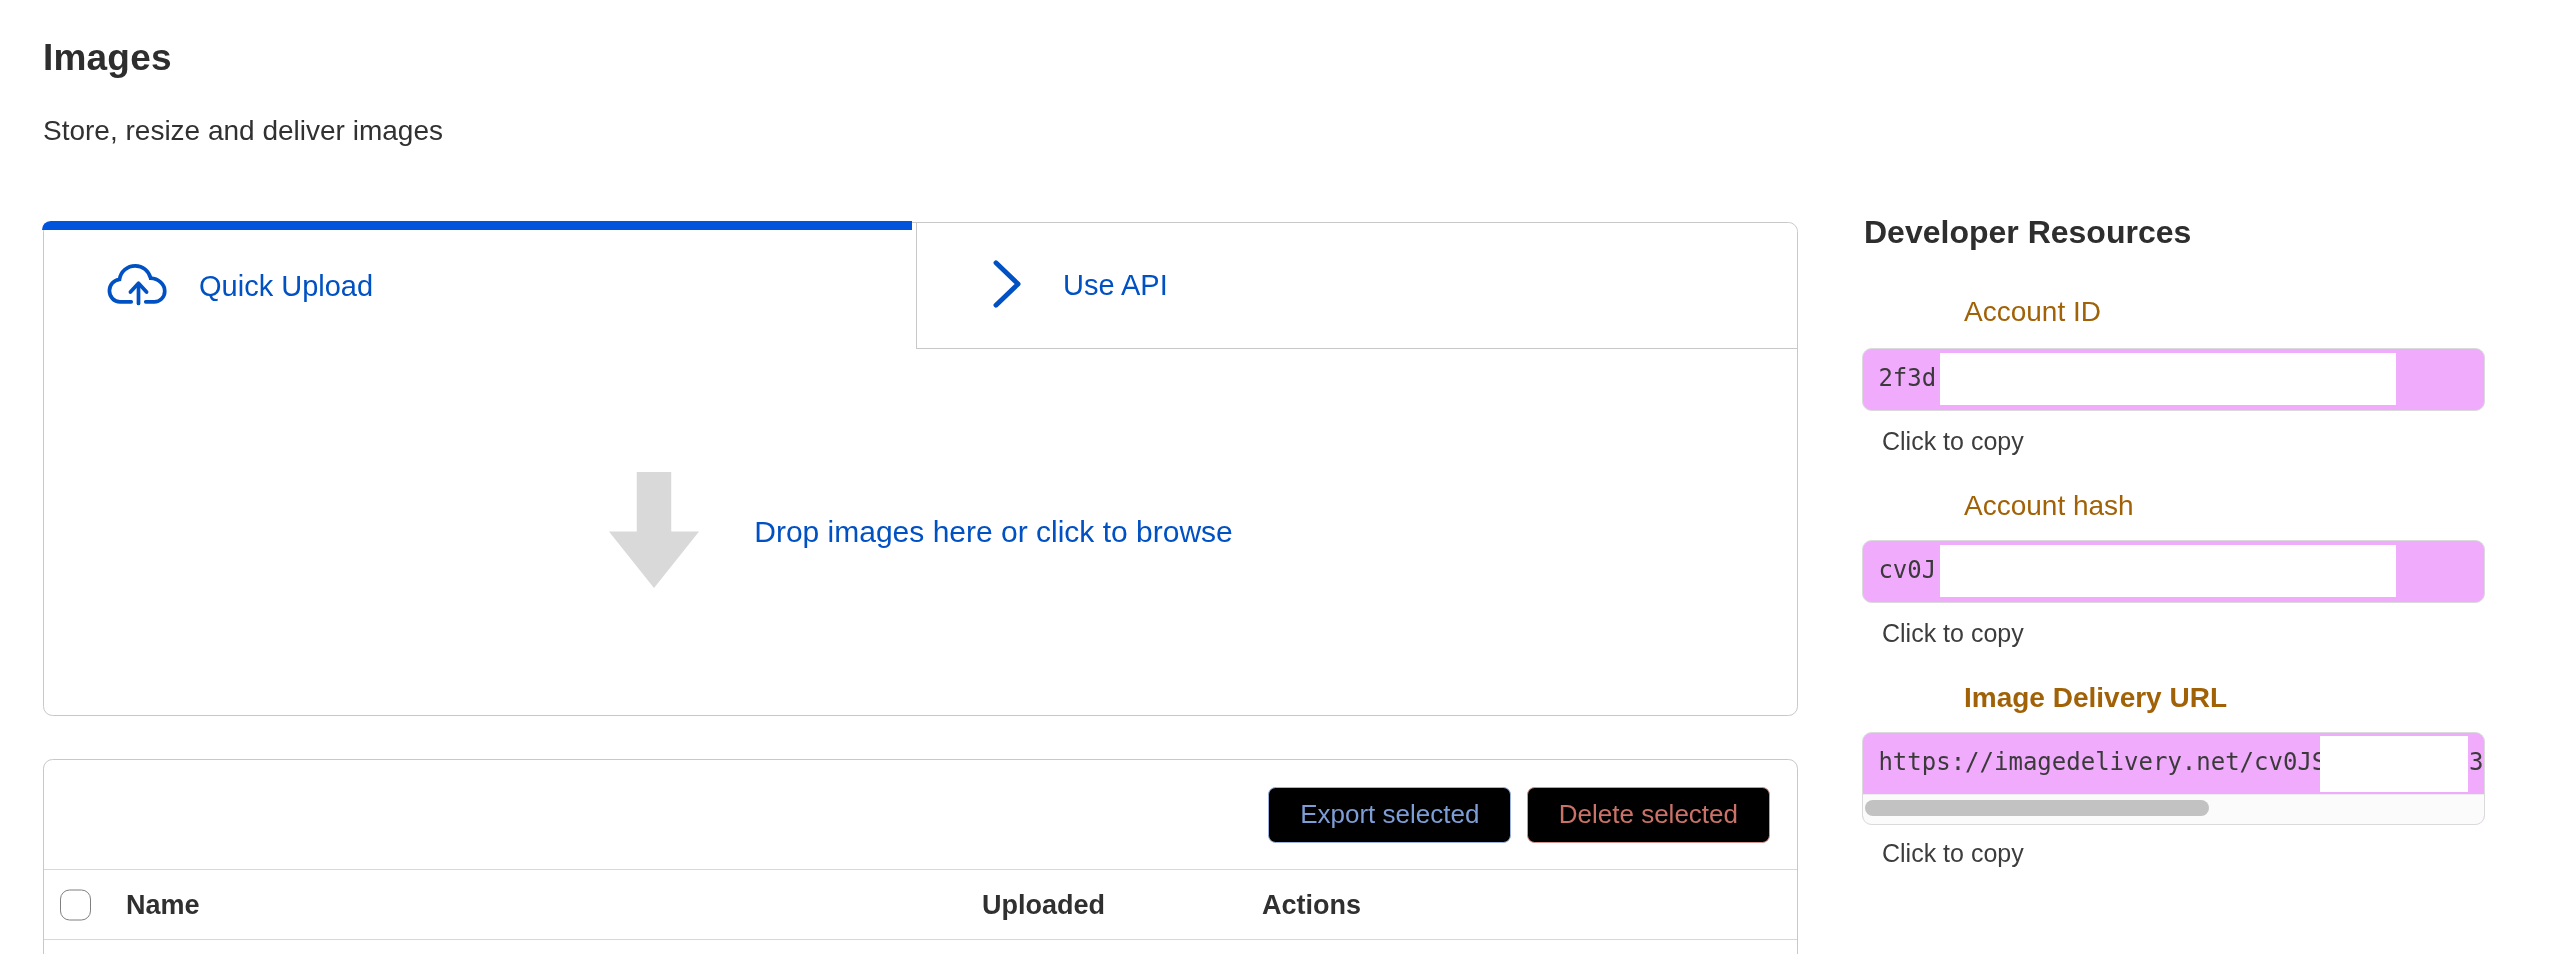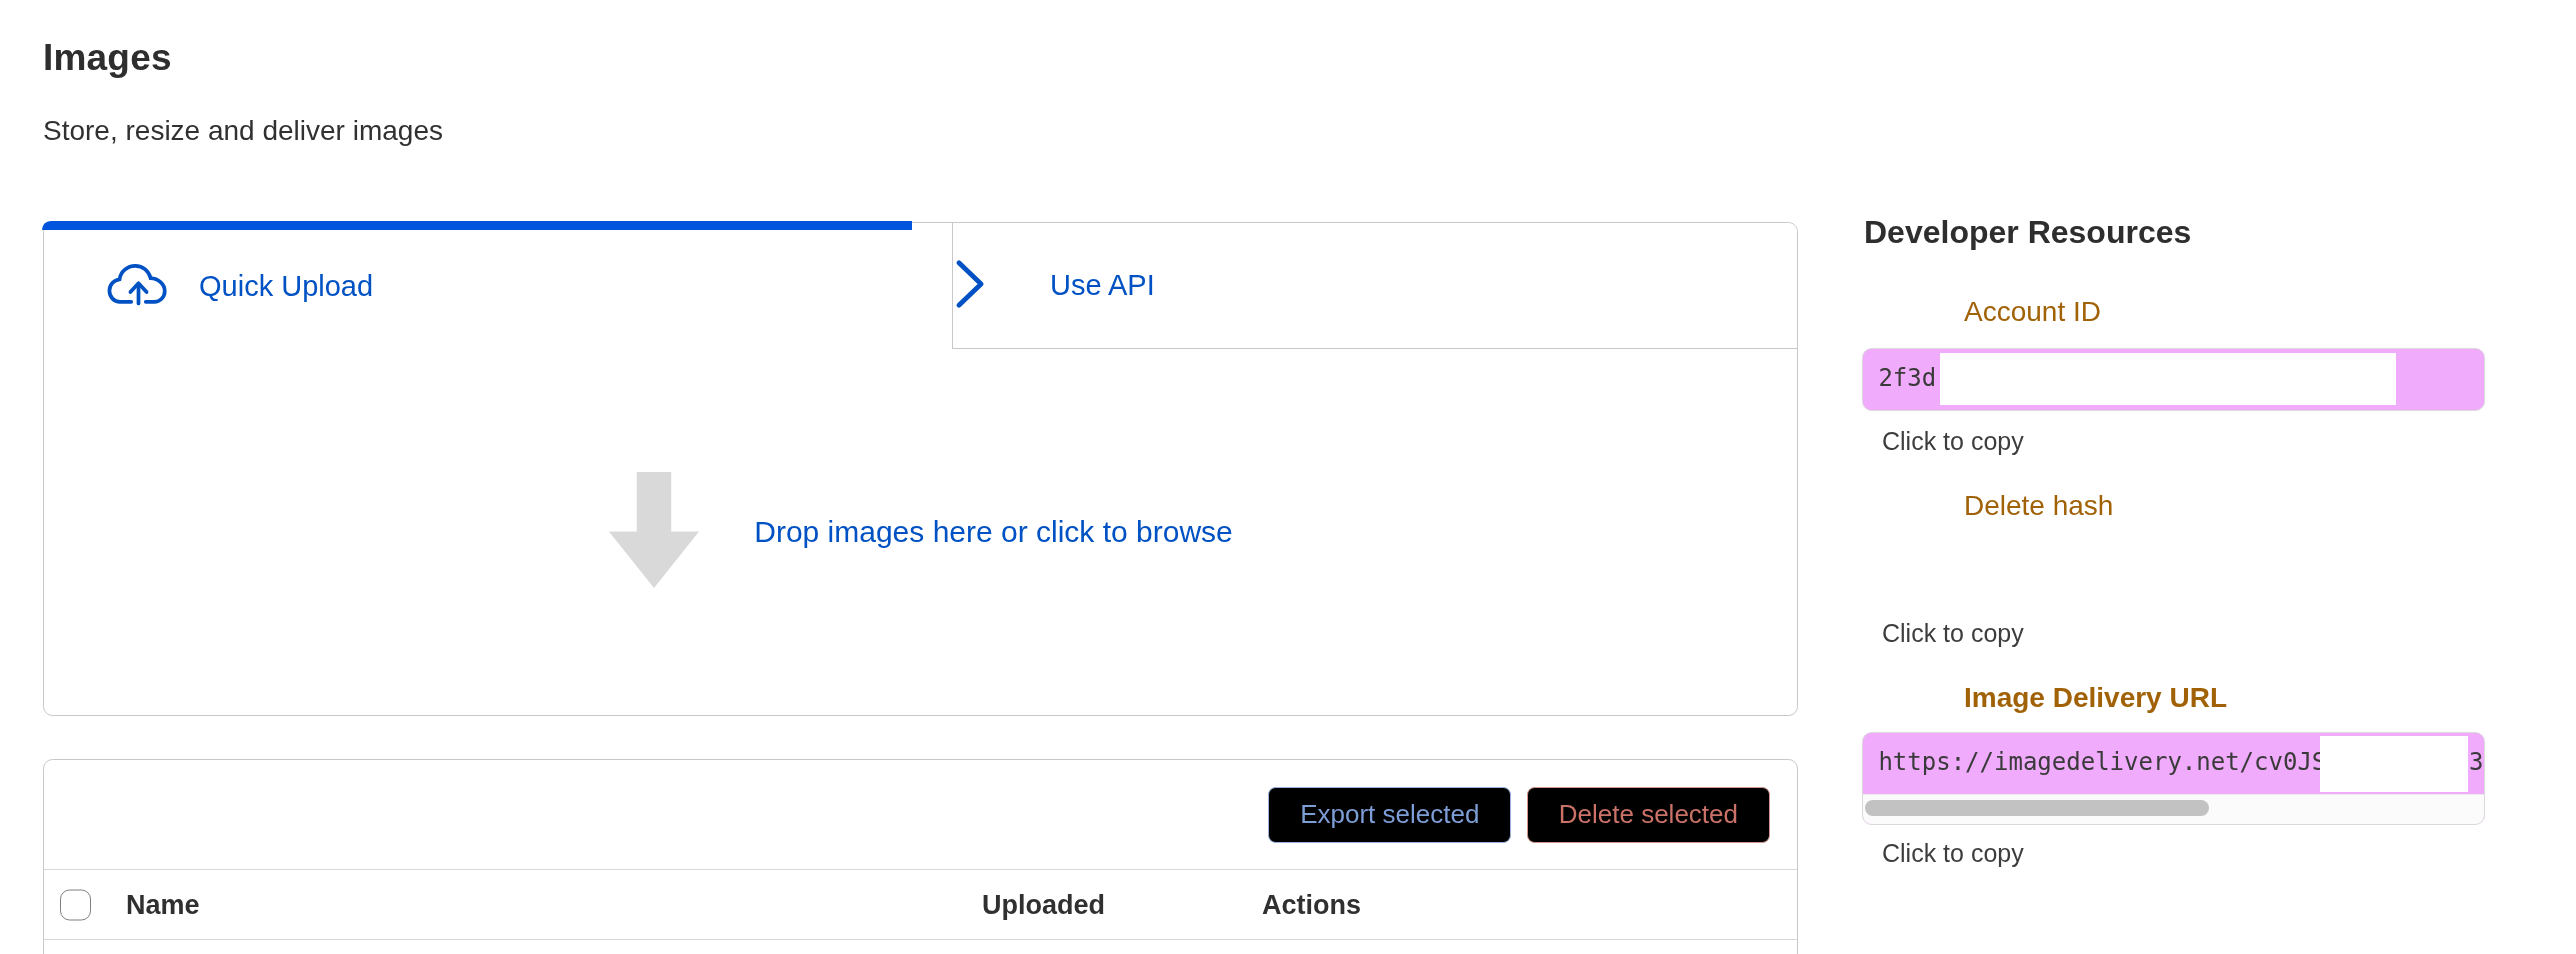--- a/index.html
+++ b/index.html
@@ -24,23 +24,23 @@
   .tab-strip { position: absolute; left: 0; top: 0; right: 0; height: 126px; }
   .tab-active {
     position: absolute; left: 0; top: 0; width: 866px; height: 126px;
     display: flex; align-items: center; padding-left: 63px; gap: 29px; cursor: pointer;
   }
   .tab-active-bar {
     position: absolute; left: -1.9px; top: -1.9px; width: 870px; height: 8.7px;
     background: #0055dc; border-radius: 8.7px 0 0 0;
   }
   .tab-inactive {
-    position: absolute; left: 908px; top: 0; right: 0; height: 126px;
+    position: absolute; left: 872px; top: 0; right: 0; height: 126px;
     border-left: 1.9px solid #c8c8c8; border-bottom: 1.9px solid #c8c8c8;
-    display: flex; align-items: center; gap: 62px;
+    display: flex; align-items: center; padding-left: 73px; gap: 38px;
     border-top-right-radius: 9.6px; cursor: pointer; background: #fff;
   }
   .tab-label { font-size: 29px; color: #0051c3; }
 
   
   .dropzone {
     position: absolute; left: 0; top: 126px; right: 0; bottom: 0;
     display: flex; align-items: center; justify-content: center; gap: 54px; cursor: pointer;
   }
   .dropzone-label { font-size: 30px; color: #0051c3; }
@@ -167,21 +167,25 @@
 
   <div class="dr-title">Developer Resources</div>
 
   <div class="dr-label f1-label">Account ID</div>
   <div class="dr-field f1">
     <div class="dr-value">2f3d</div>
     <div class="redact"></div>
   </div>
   <div class="dr-copy f1-copy">Click to copy</div>
 
-  <div class="dr-label f2-label">Delete hash</div>
+  <div class="dr-label f2-label">Account hash</div>
+  <div class="dr-field f2">
+    <div class="dr-value">cv0J</div>
+    <div class="redact"></div>
+  </div>
   <div class="dr-copy f2-copy">Click to copy</div>
 
   <div class="dr-label f3-label">Image Delivery URL</div>
   <div class="dr-field f3">
     <div class="dr-value">https://imagedelivery.net/cv0JSj</div>
     <div class="redact"></div>
     <div class="tail-glimpse">3</div>
     <div class="scroll-track">
       <div class="scroll-thumb"></div>
     </div>

